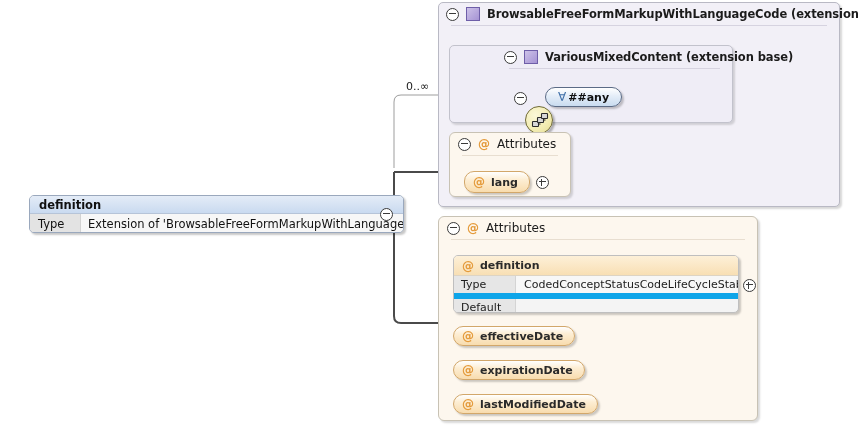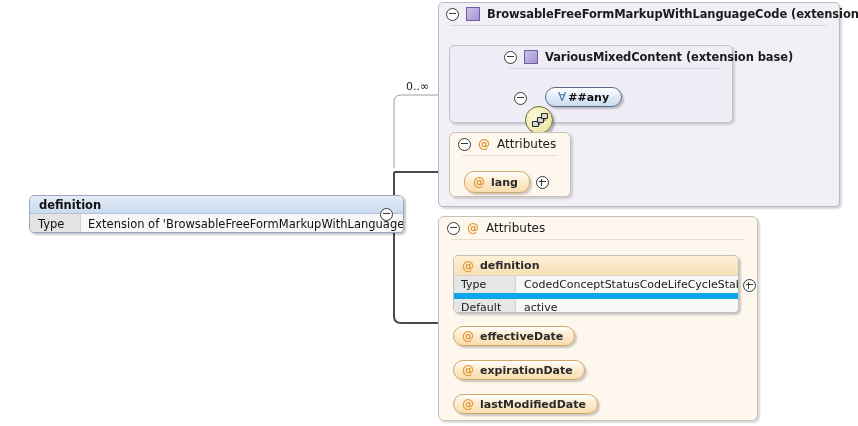--- a/index.html
+++ b/index.html
@@ -288,21 +288,20 @@
       <div class="sc-head">
         <span class="at-glyph">@</span>
         <span>definition</span>
       </div>
       <div class="sc-row">
         <div class="sc-key">Type</div>
         <div class="sc-val">CodedConceptStatusCodeLifeCycleStable</div>
       </div>
       <div class="sc-row">
         <div class="sc-key">Default</div>
-        <div class="sc-val">active</div>
       </div>
     </div>
     <div class="abs" style="left:304px;top:62px;">
       <div class="toggle plus"></div>
     </div>
 
     <div class="abs pill" style="left:14px;top:109px;">
       <span class="at-glyph">@</span>
       <span>effectiveDate</span>
     </div>

